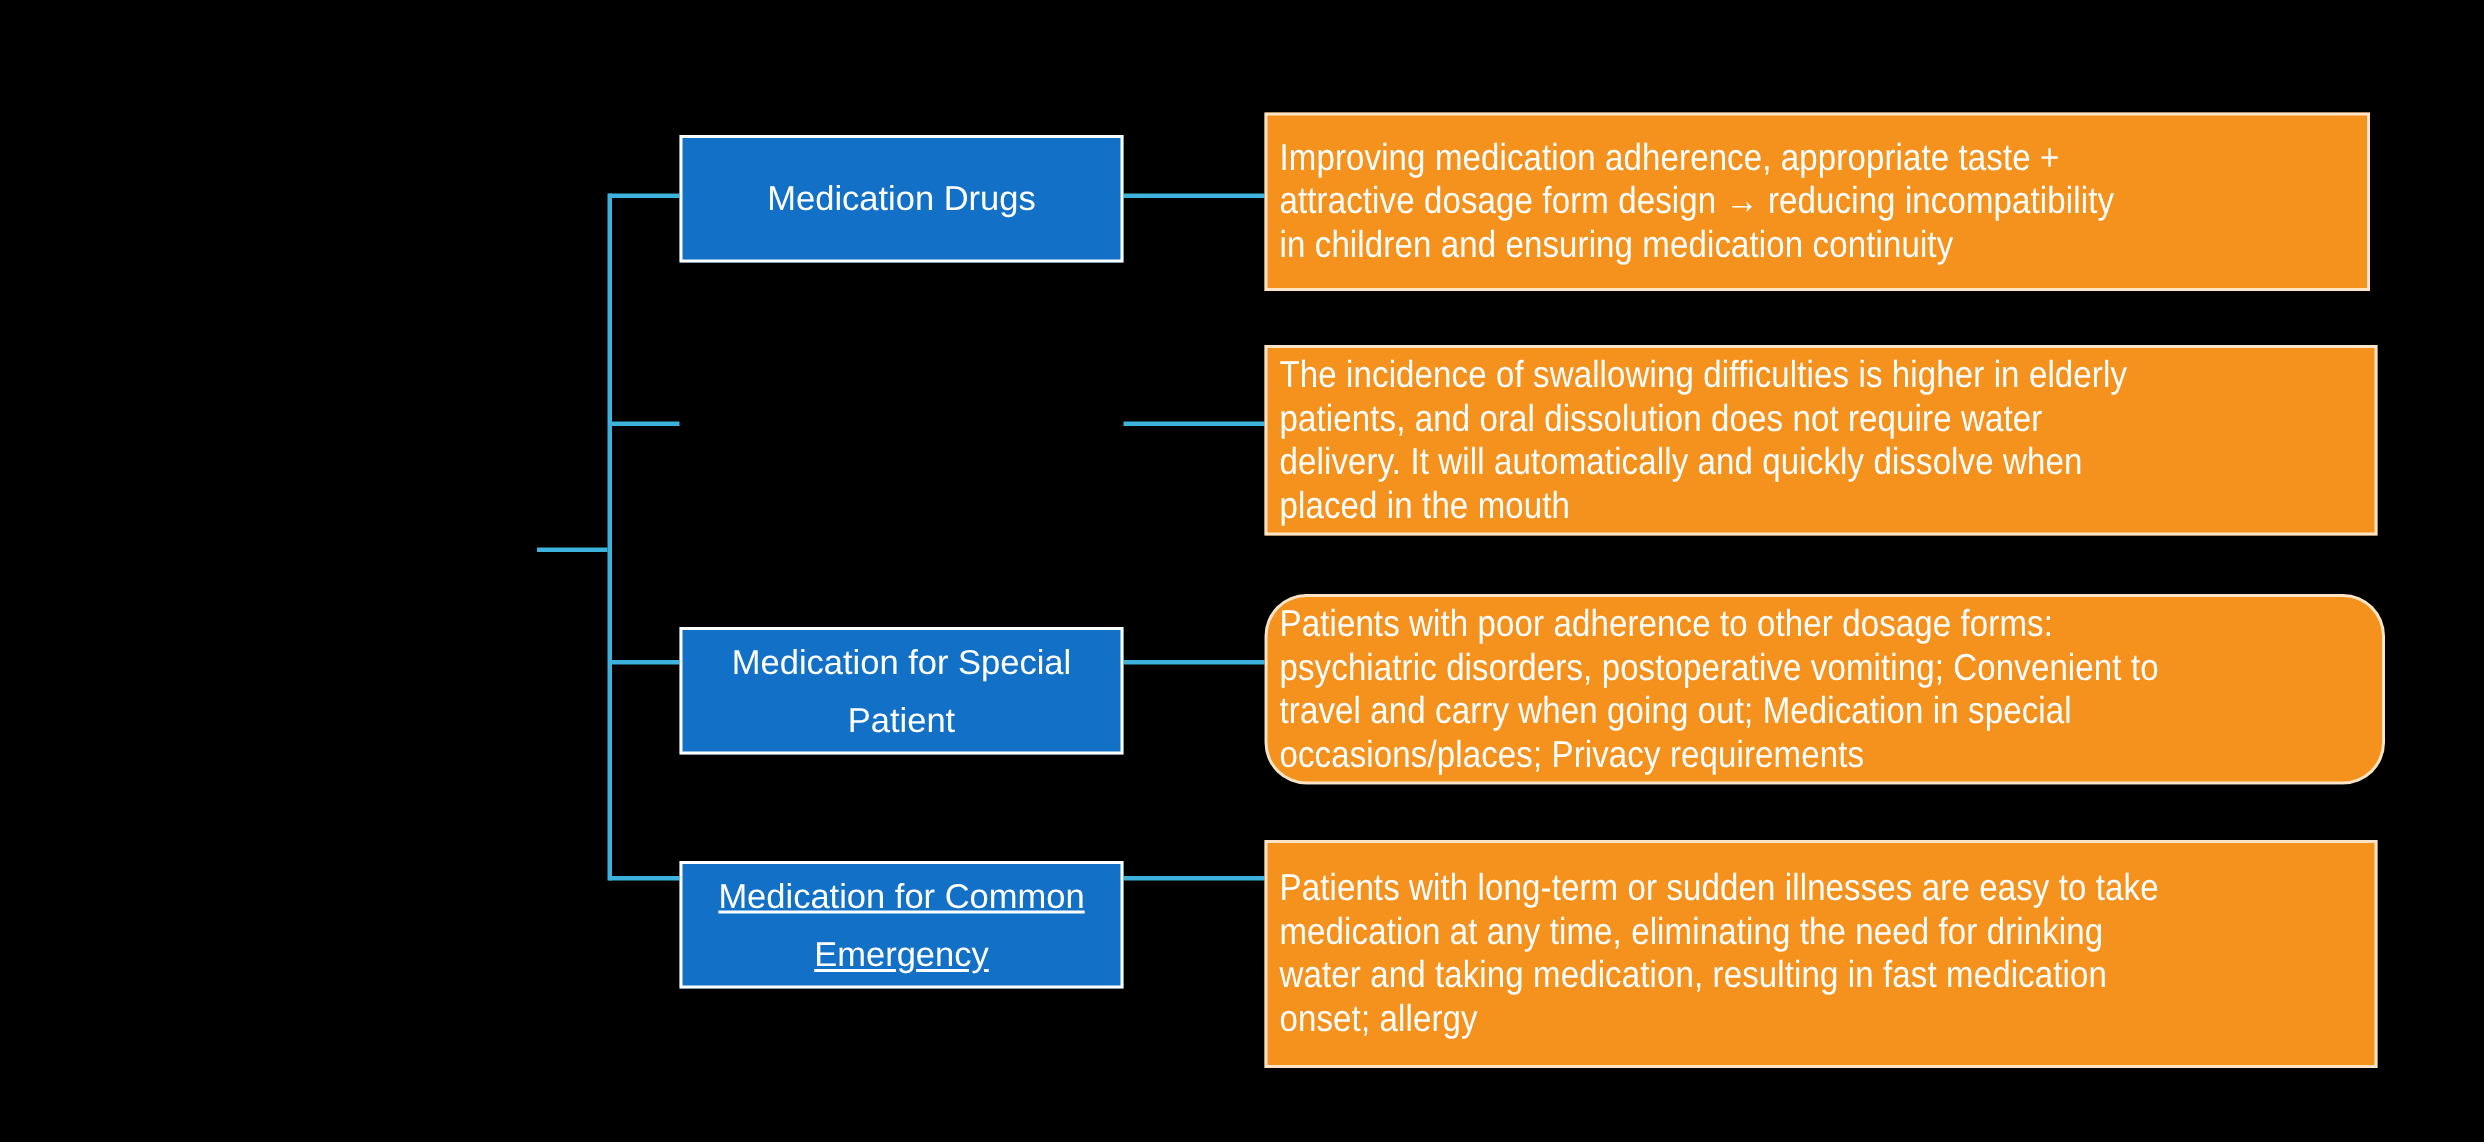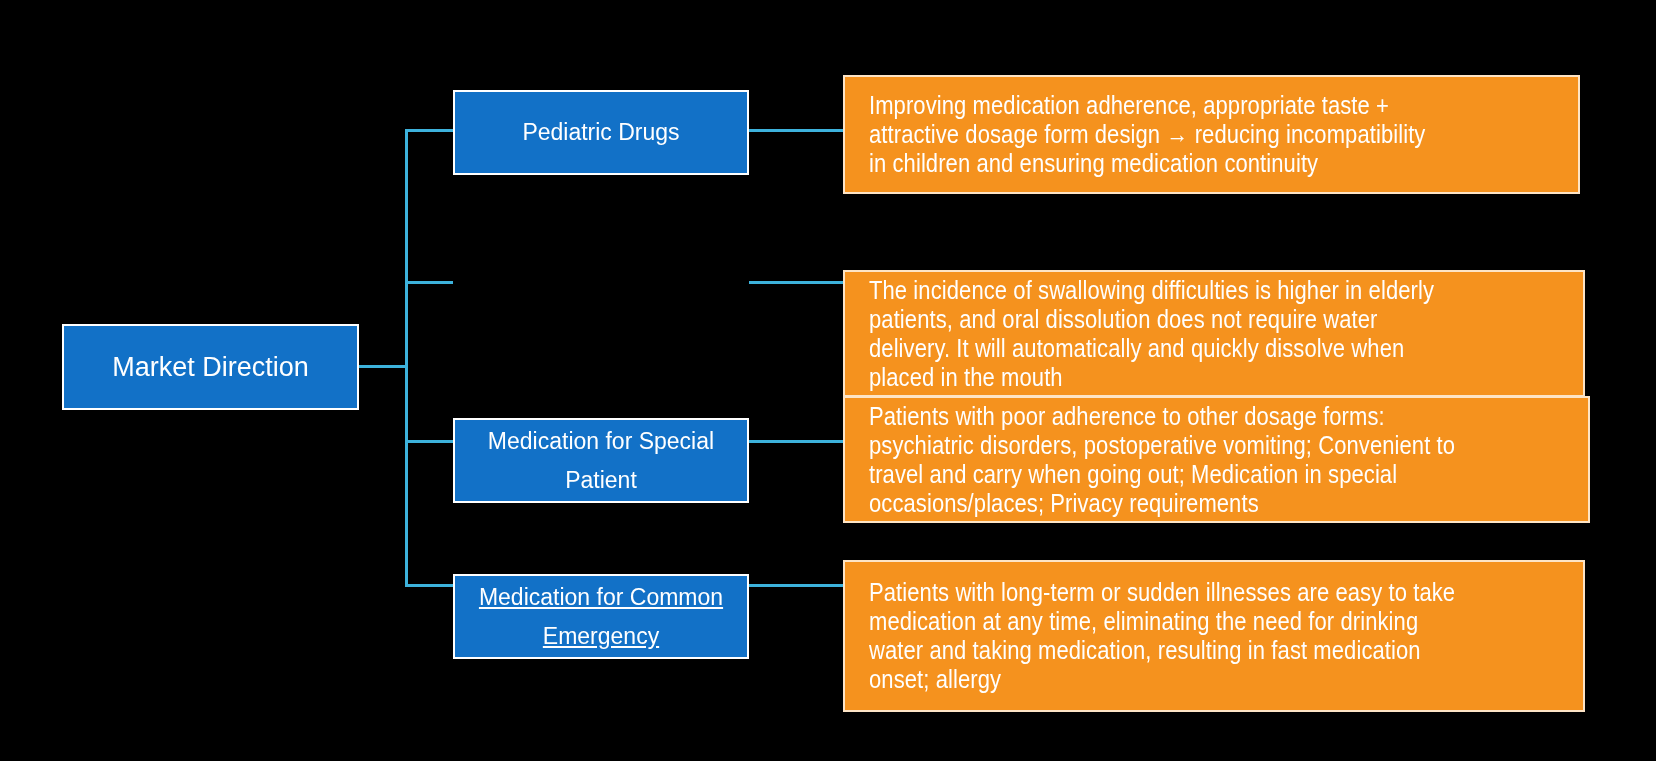--- a/index.html
+++ b/index.html
@@ -60,59 +60,56 @@
   .bn-3 { top: 418px; }
   .bn-4 { top: 574px; text-decoration: underline; }
 
   .desc {
     position: absolute;
     left: 843px;
     background: var(--description-fill);
     border: 2px solid rgba(255,255,255,0.75);
     display: flex;
     align-items: center;
-    padding: 4px 14px 4px 24px;
+    padding: 4px 14px 4px 8px;
     overflow: hidden;
   }
   .desc-text {
     width: 113.6%;
     transform: scaleX(0.88);
     transform-origin: 0 50%;
     white-space: pre-line;
     font-size: 25px;
     line-height: 29px;
     letter-spacing: 0.1px;
   }
   .db-1 { top: 75px;  width: 737px; height: 119px; }
-  .db-2 { top: 230px; width: 742px; height: 127px; margin-top: 40px; }
-  .db-3 { top: 396px; width: 747px; height: 127px; }
+  .db-2 { top: 230px; width: 742px; height: 127px; }
+  .db-3 { top: 396px; width: 747px; height: 127px; border-radius: 28px; }
   .db-4 { top: 560px; width: 742px; height: 152px; }
 </style>
 </head>
 <body>
 
 <div class="canvas">
 
   <div class="line root-conn"></div>
   <div class="line trunk"></div>
   <div class="line branch-line bl-1"></div>
   <div class="line branch-line bl-2"></div>
   <div class="line branch-line bl-3"></div>
   <div class="line branch-line bl-4"></div>
   <div class="line conn-line cl-1"></div>
   <div class="line conn-line cl-2"></div>
   <div class="line conn-line cl-3"></div>
   <div class="line conn-line cl-4"></div>
 
-  <div class="node root-node">
-    <span>Market Direction</span>
-  </div>
 
   <div class="node branch-node bn-1">
-    <span>Pediatric Drugs</span>
+    <span>Medication Drugs</span>
   </div>
   <div class="node branch-node bn-3">
     <span>Medication for Special
 Patient</span>
   </div>
   <div class="node branch-node bn-4">
     <span>Medication for Common
 Emergency</span>
   </div>
 

